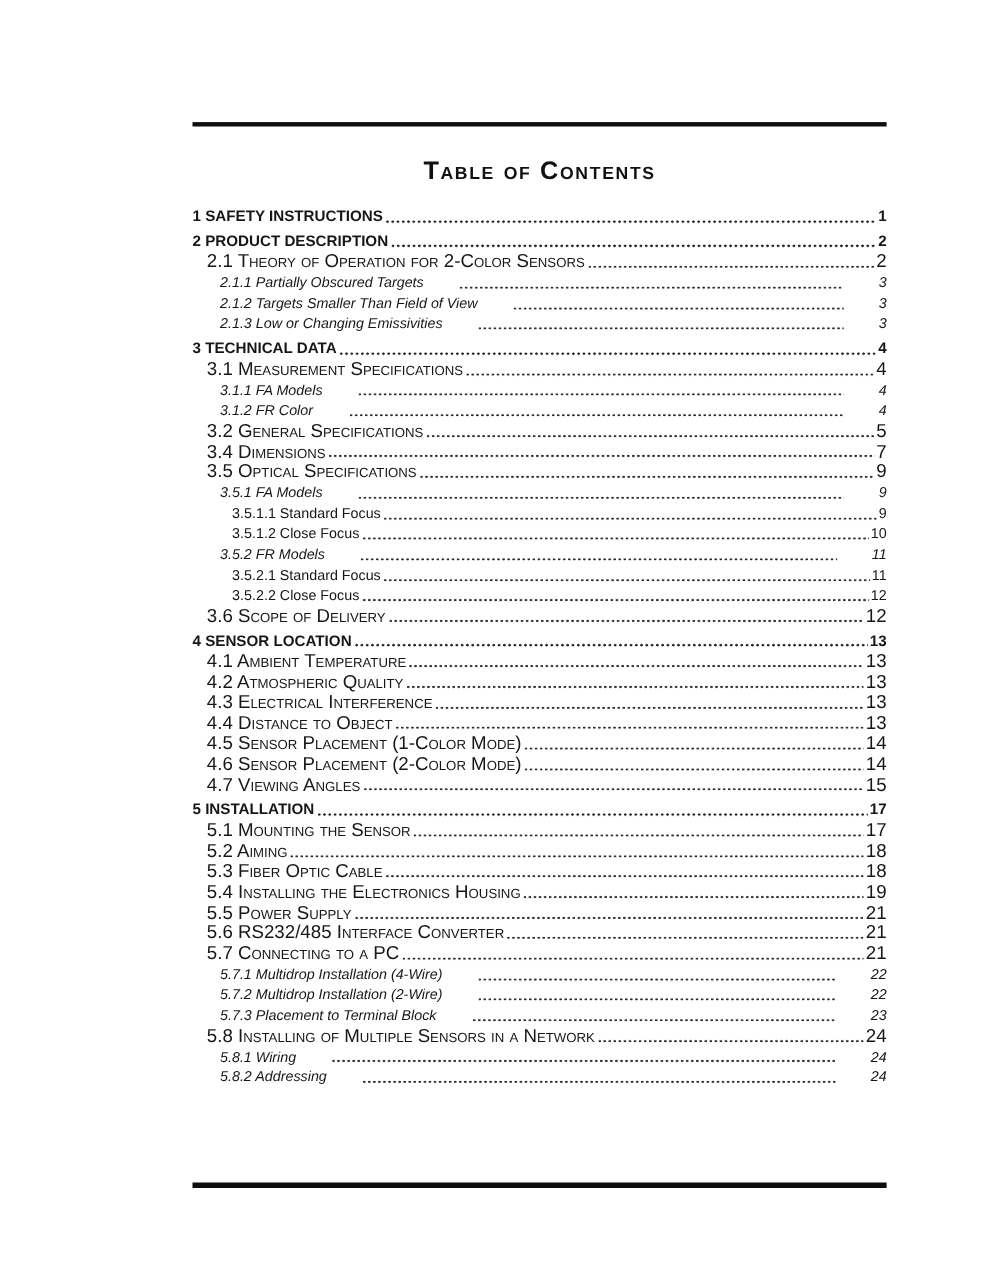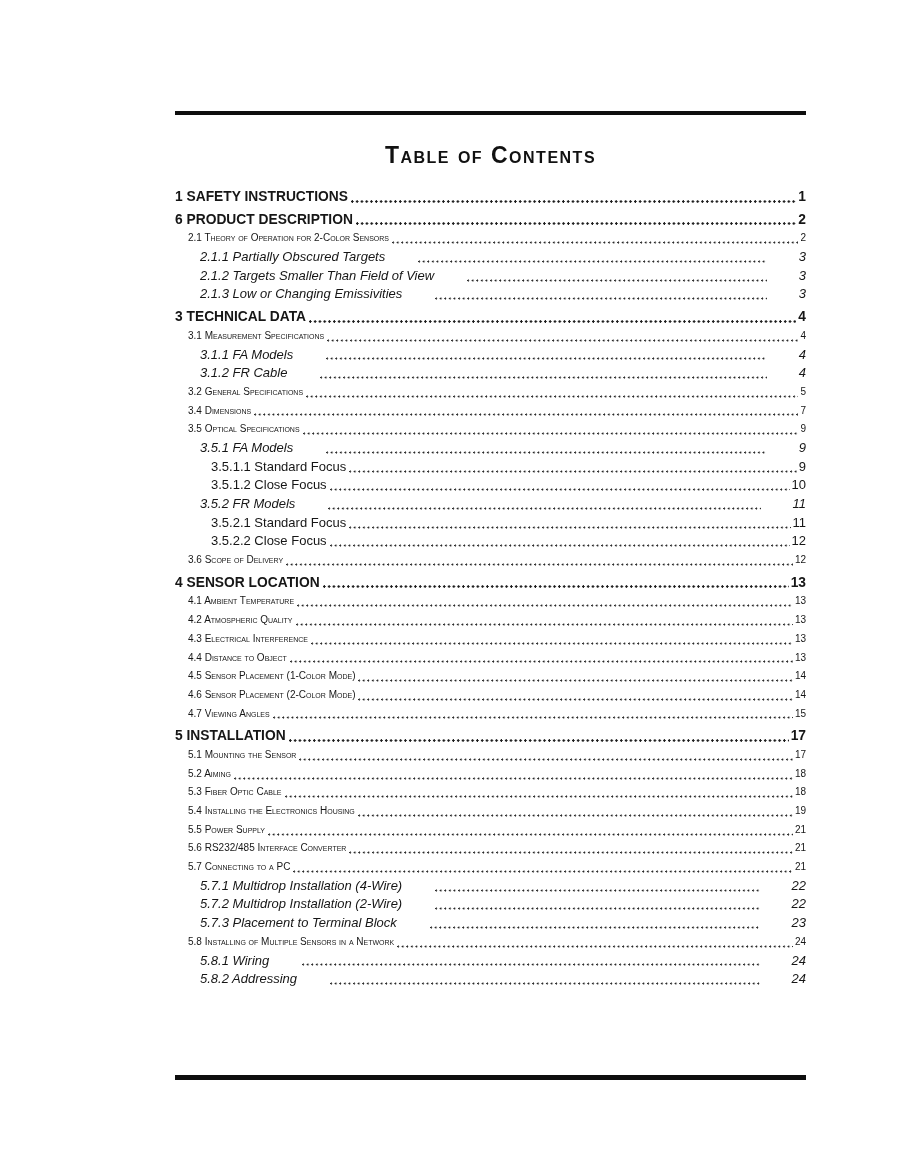--- a/index.html
+++ b/index.html
@@ -44,21 +44,21 @@
     position: absolute;
     top: 184px;
     left: 175px;
     width: 631px;
   }
   .row {
     display: flex;
     align-items: baseline;
     height: 18.7px;
     line-height: 18.7px;
-    font-size: 10px;
+    font-size: 17px;
   }
   .row .label { white-space: nowrap; }
   .row .dots {
     flex: 1 1 auto;
     align-self: stretch;
     margin: 0 2px 0 3px;
     background-image: radial-gradient(circle at 1.1px 1.6px, #2b2b2b 1.0px, transparent 1.25px);
     background-size: 4.6px 3.2px;
     background-repeat: repeat-x;
     background-position: left bottom 3.6px;
@@ -98,21 +98,21 @@
 
   <div class="doc-title">Table of Contents</div>
 
   <div class="toc">
       <div class="row lvl1">
     <span class="label">1 SAFETY INSTRUCTIONS</span>
     <span class="dots"></span>
     <span class="pg">1</span>
   </div>
       <div class="row lvl1">
-    <span class="label">6 PRODUCT DESCRIPTION</span>
+    <span class="label">2 PRODUCT DESCRIPTION</span>
     <span class="dots"></span>
     <span class="pg">2</span>
   </div>
       <div class="row lvl2">
     <span class="label">2.1 Theory of Operation for 2-Color Sensors</span>
     <span class="dots"></span>
     <span class="pg">2</span>
   </div>
       <div class="row lvl3">
     <span class="label">2.1.1 Partially Obscured Targets</span>
@@ -138,21 +138,21 @@
     <span class="label">3.1 Measurement Specifications</span>
     <span class="dots"></span>
     <span class="pg">4</span>
   </div>
       <div class="row lvl3">
     <span class="label">3.1.1 FA Models</span>
     <span class="dots"></span>
     <span class="pg">4</span>
   </div>
       <div class="row lvl3">
-    <span class="label">3.1.2 FR Cable</span>
+    <span class="label">3.1.2 FR Color</span>
     <span class="dots"></span>
     <span class="pg">4</span>
   </div>
       <div class="row lvl2">
     <span class="label">3.2 General Specifications</span>
     <span class="dots"></span>
     <span class="pg">5</span>
   </div>
       <div class="row lvl2">
     <span class="label">3.4 Dimensions</span>

